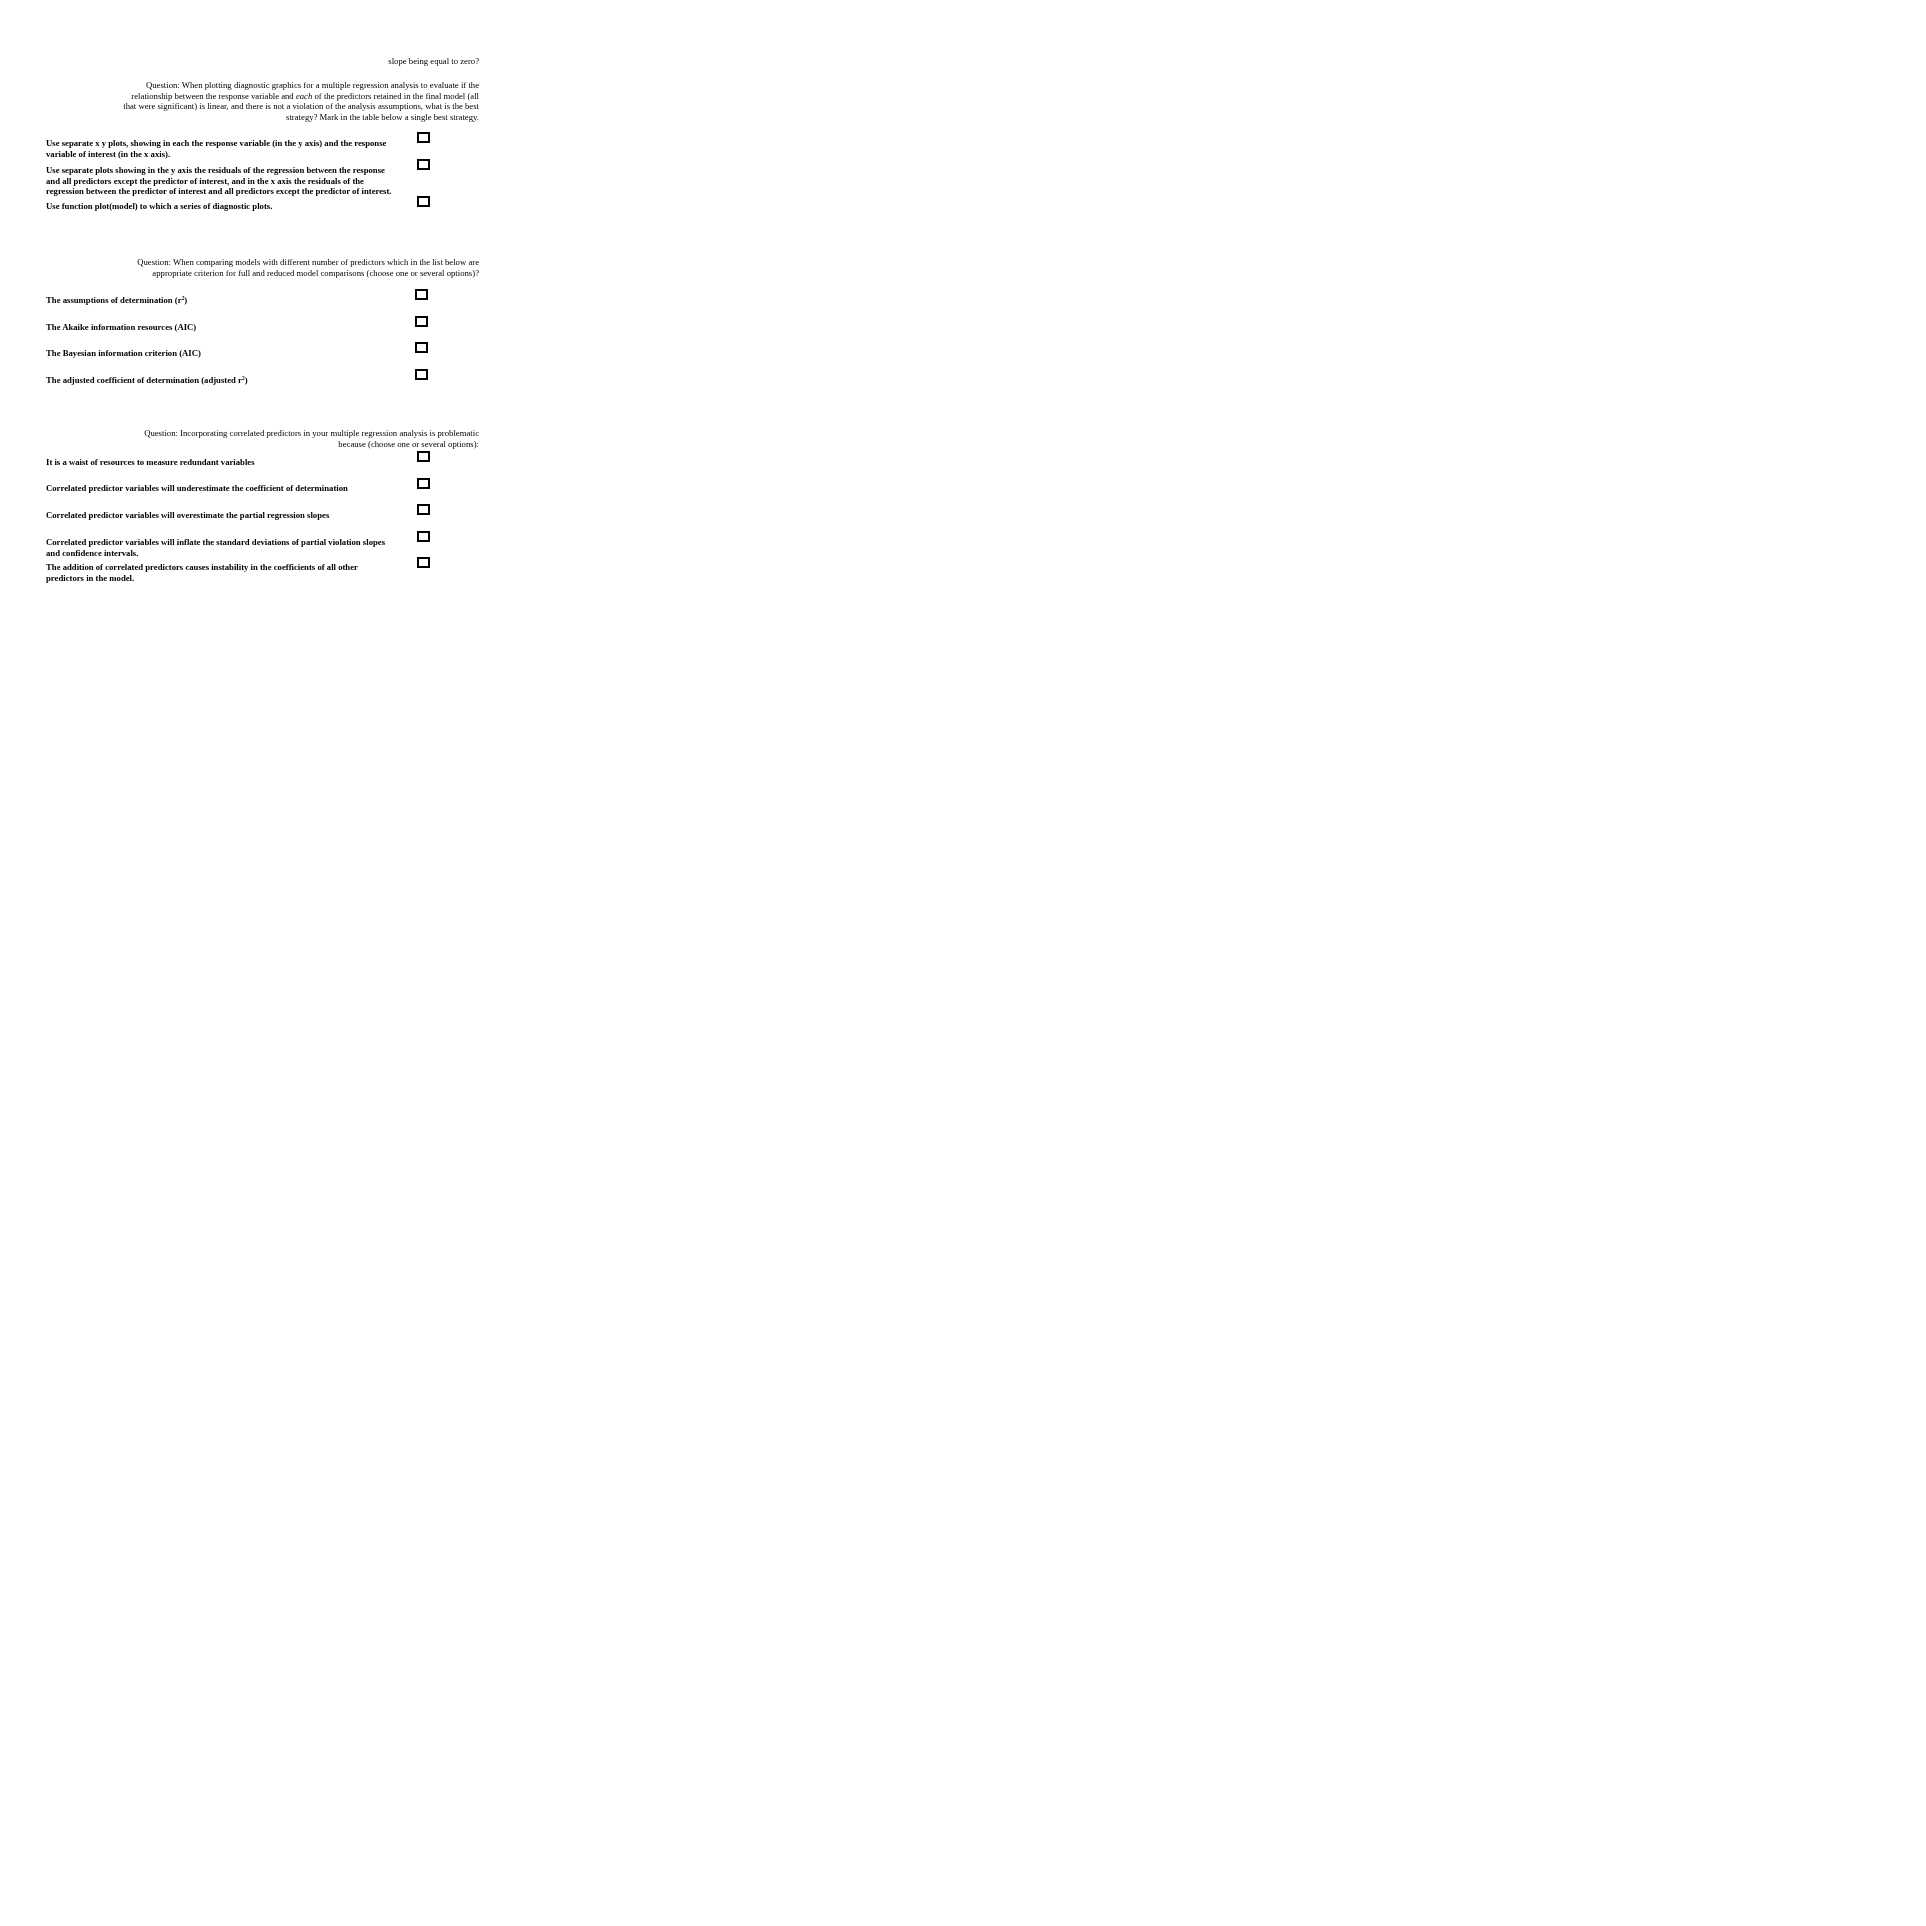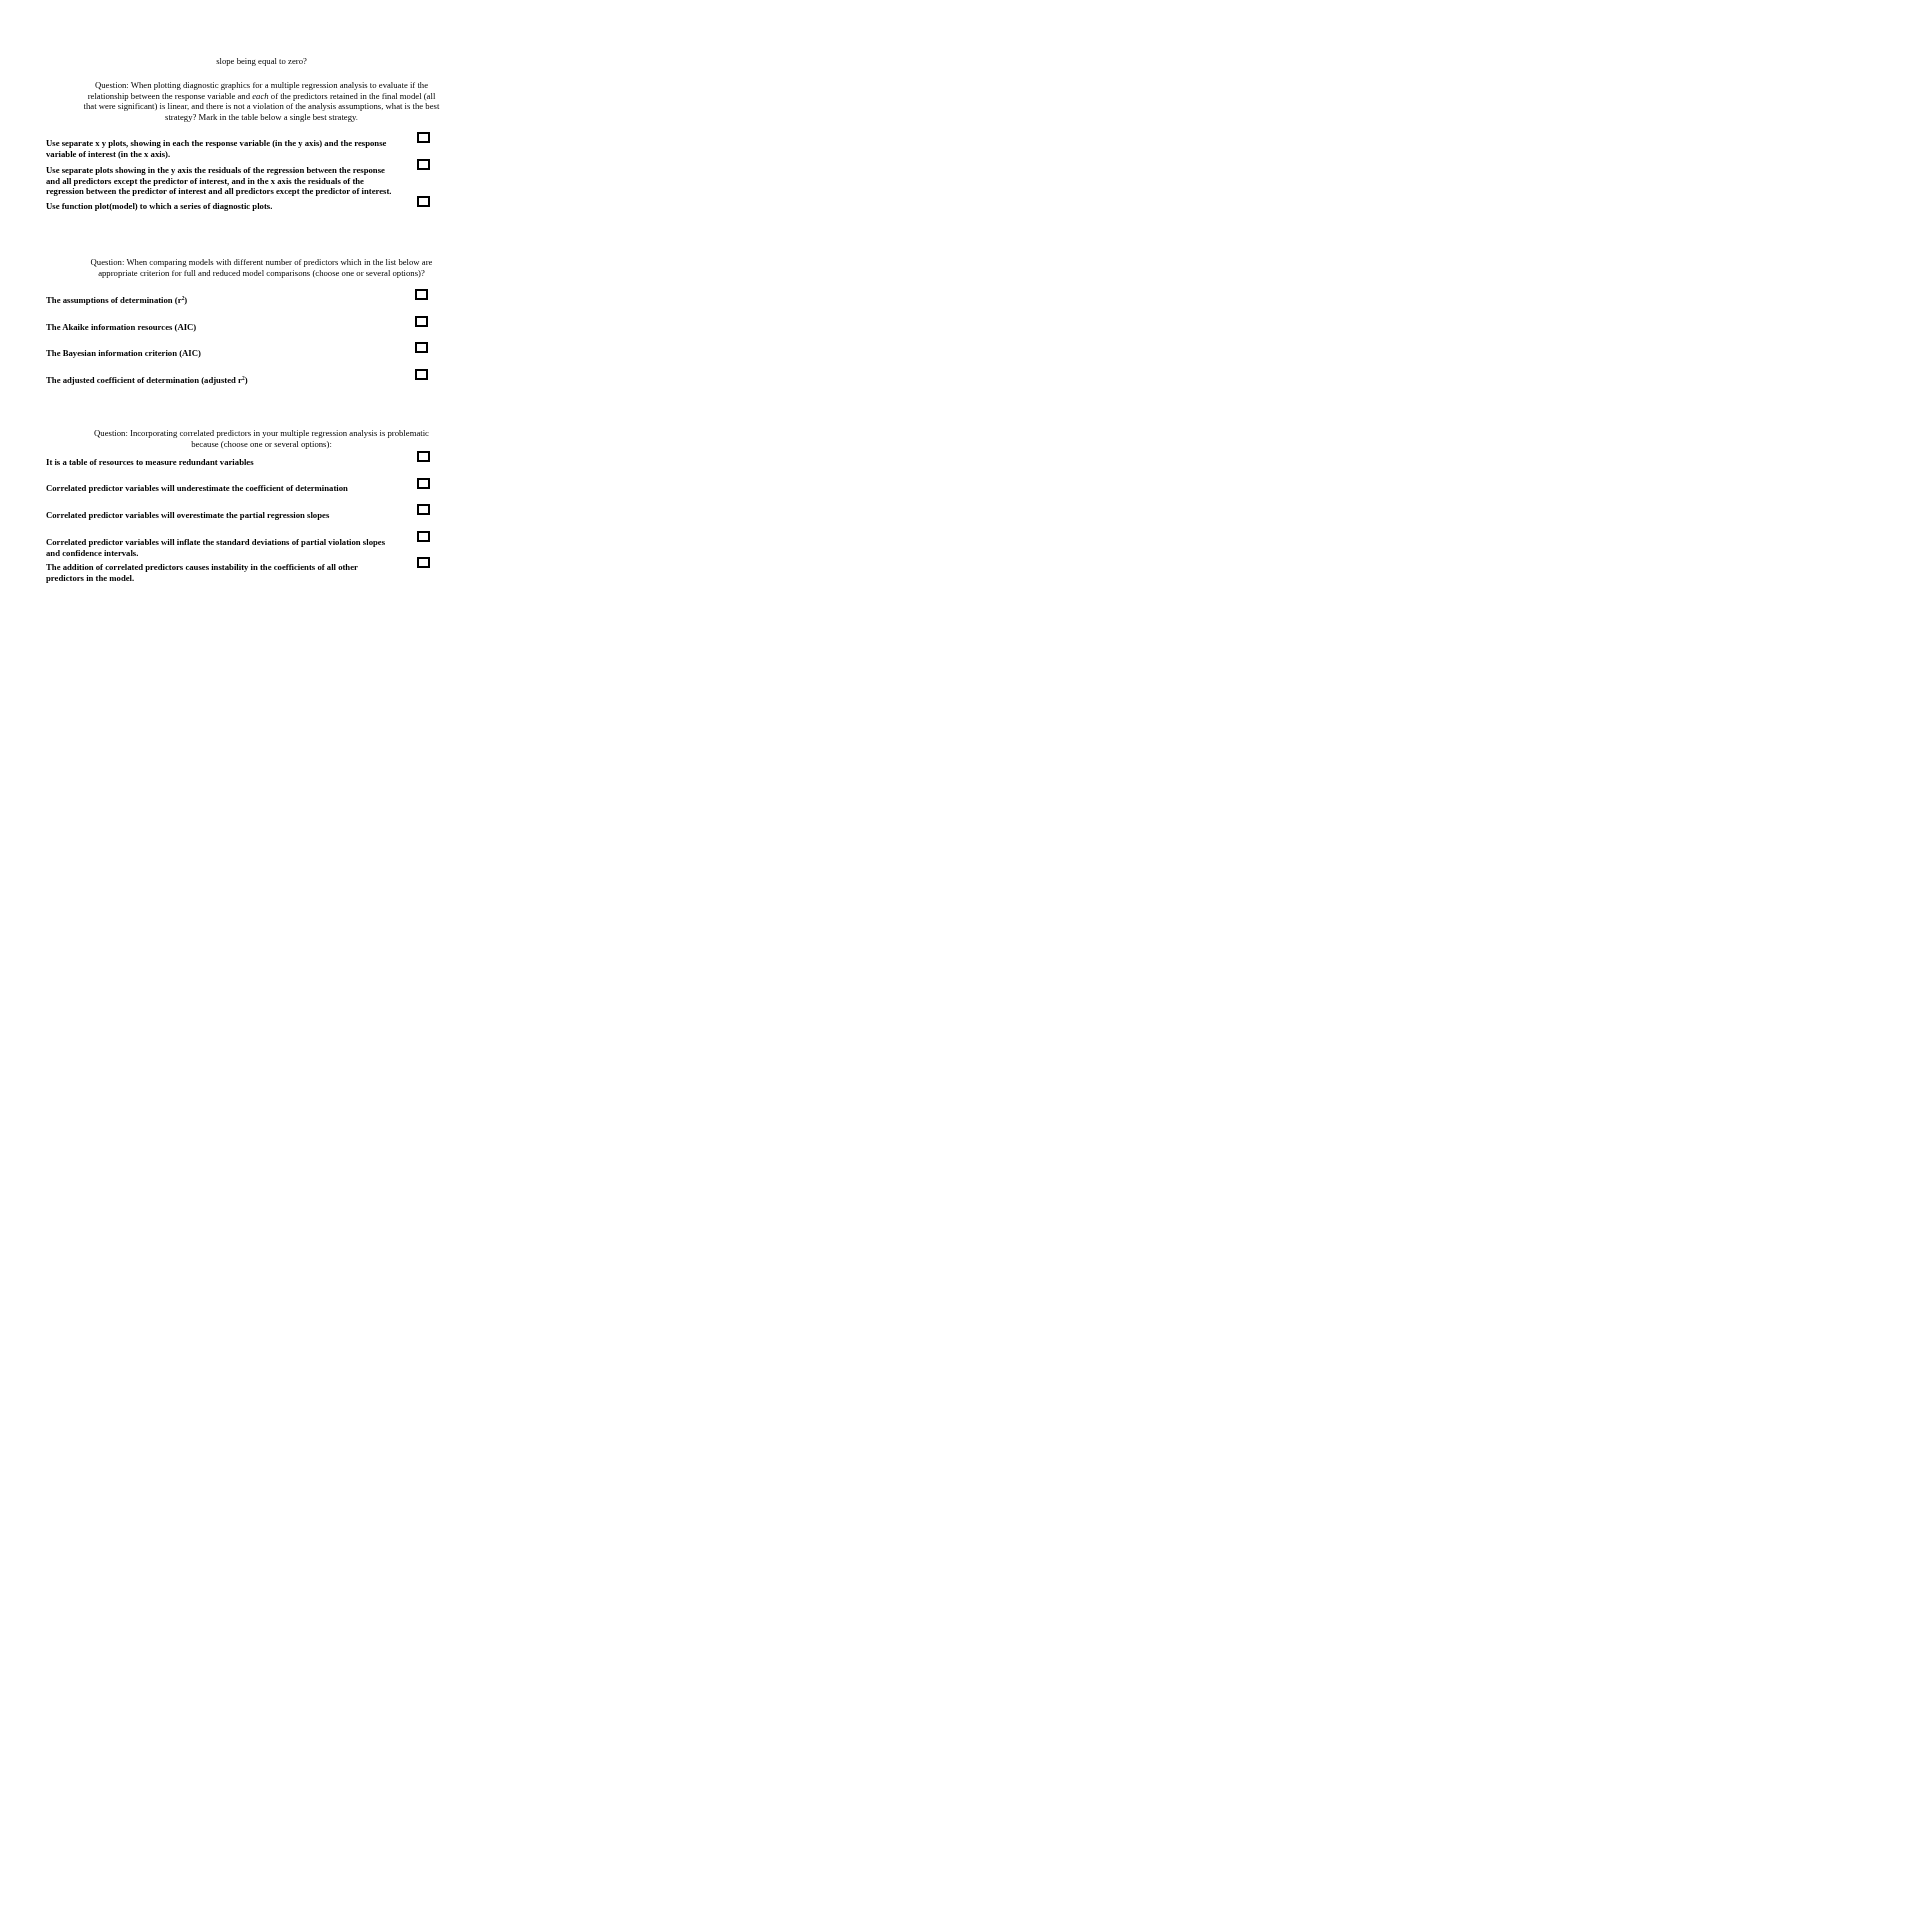--- a/index.html
+++ b/index.html
@@ -8,21 +8,21 @@
     width:491px;height:636px;
     background:#ffffff;color:#000000;
     font-family:"Liberation Serif", serif;
     font-size:8.7px;
     overflow:hidden;
   }
   .tblock{
     position:absolute;left:44px;width:435px;
     white-space:pre-line;
     line-height:10.8px;
-    text-align:center;
+    text-align:right;
   }
   .opt{
     position:absolute;left:46px;width:403px;
     white-space:pre-line;
     line-height:10.4px;
     font-weight:bold;
   }
   .qlabel{font-weight:normal;}
   .ital{}
   .sup{font-size:0.62em;vertical-align:0.55em;line-height:0;}
@@ -91,21 +91,21 @@
     <span>The adjusted coefficient of determination (adjusted r</span><span class="sup">2</span><span>)</span>
   </div>
   <div class="cb" style="top:369px;left:415px"></div>
 
   <div class="tblock" style="top:417px">
     <b class="qlabel">Question:</b><span> Incorporating correlated predictors in your multiple regression analysis is problematic
 because (choose one or several options):</span>
   </div>
 
   <div class="opt" style="top:447px">
-    <span>It is a table of resources to measure redundant variables</span>
+    <span>It is a waist of resources to measure redundant variables</span>
   </div>
   <div class="cb" style="top:451px;left:417px"></div>
 
   <div class="opt" style="top:473px">
     <span>Correlated predictor variables will underestimate the coefficient of determination</span>
   </div>
   <div class="cb" style="top:478px;left:417px"></div>
 
   <div class="opt" style="top:500px">
     <span>Correlated predictor variables will overestimate the partial regression slopes</span>

